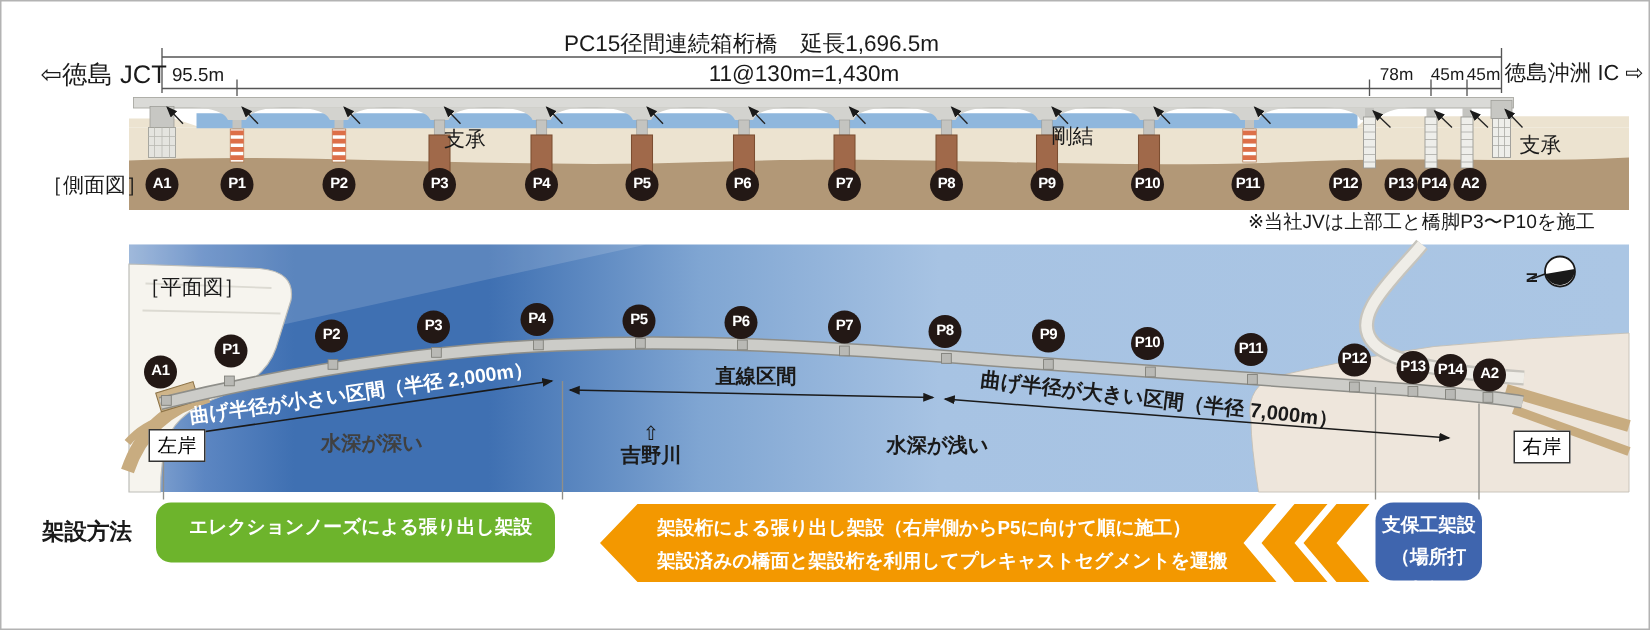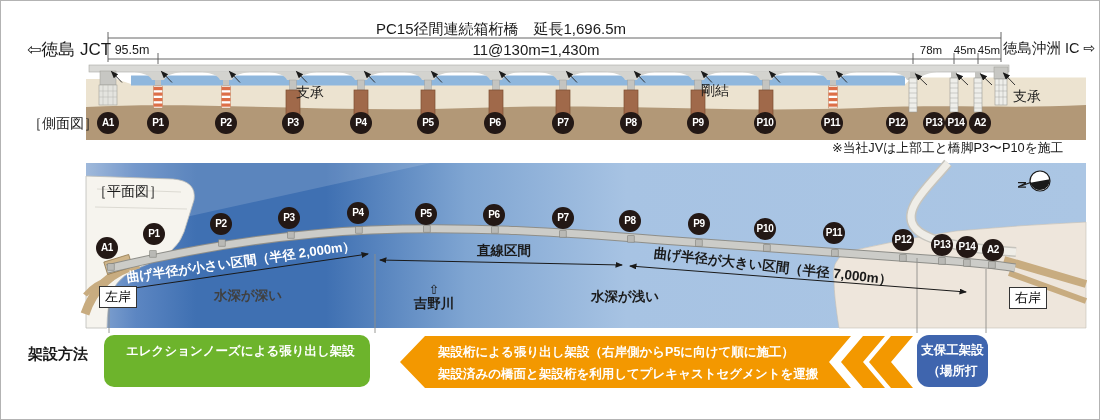--- a/index.html
+++ b/index.html
@@ -2,21 +2,21 @@
 <html><head>
 <meta charset="utf-8">
 <style>
   html,body{margin:0;padding:0;background:#fff;}
   .frame{position:relative;width:1100px;height:420px;background:#fff;border:1px solid #b3b3b3;box-sizing:border-box;overflow:hidden;font-family:"Liberation Sans","DejaVu Sans",sans-serif;}
   svg{position:absolute;left:0;top:0;z-index:1;}
   .t{position:absolute;white-space:nowrap;color:#1a1a1a;z-index:2;font-family:"Liberation Sans","DejaVu Sans",sans-serif;}
   .pier{position:absolute;width:22px;height:22px;margin:-11px 0 0 -11px;border-radius:50%;background:#231815;color:#fff;
         font-weight:bold;font-size:10px;line-height:22px;text-align:center;letter-spacing:-0.3px;z-index:3;}
   .bank{position:absolute;transform:translate(-50%,-50%);background:#fff;border:1px solid #333;padding:1px 5px;font-size:13px;z-index:3;}
-  .greenbox{position:absolute;left:103px;top:334px;width:266px;height:52px;border-radius:10px;background:#6db42c;z-index:2;
+  .greenbox{position:absolute;left:103px;top:334px;width:266px;height:40px;border-radius:10px;background:#6db42c;z-index:2;
             color:#fff;font-weight:bold;font-size:12.5px;line-height:21px;padding:6px 0 0 22px;box-sizing:border-box;}
   .bluebox{position:absolute;left:916px;top:334px;width:71px;height:52px;border-radius:12px;background:#3f65ae;z-index:2;
            color:#fff;font-weight:bold;font-size:12.5px;line-height:21px;padding-top:5px;box-sizing:border-box;text-align:center;}
   .orangetext{position:absolute;left:437px;top:340px;z-index:2;color:#fff;font-weight:bold;font-size:12.5px;line-height:22px;white-space:nowrap;}
 </style>
 </head>
 <body>
 
 <div class="frame">
 

